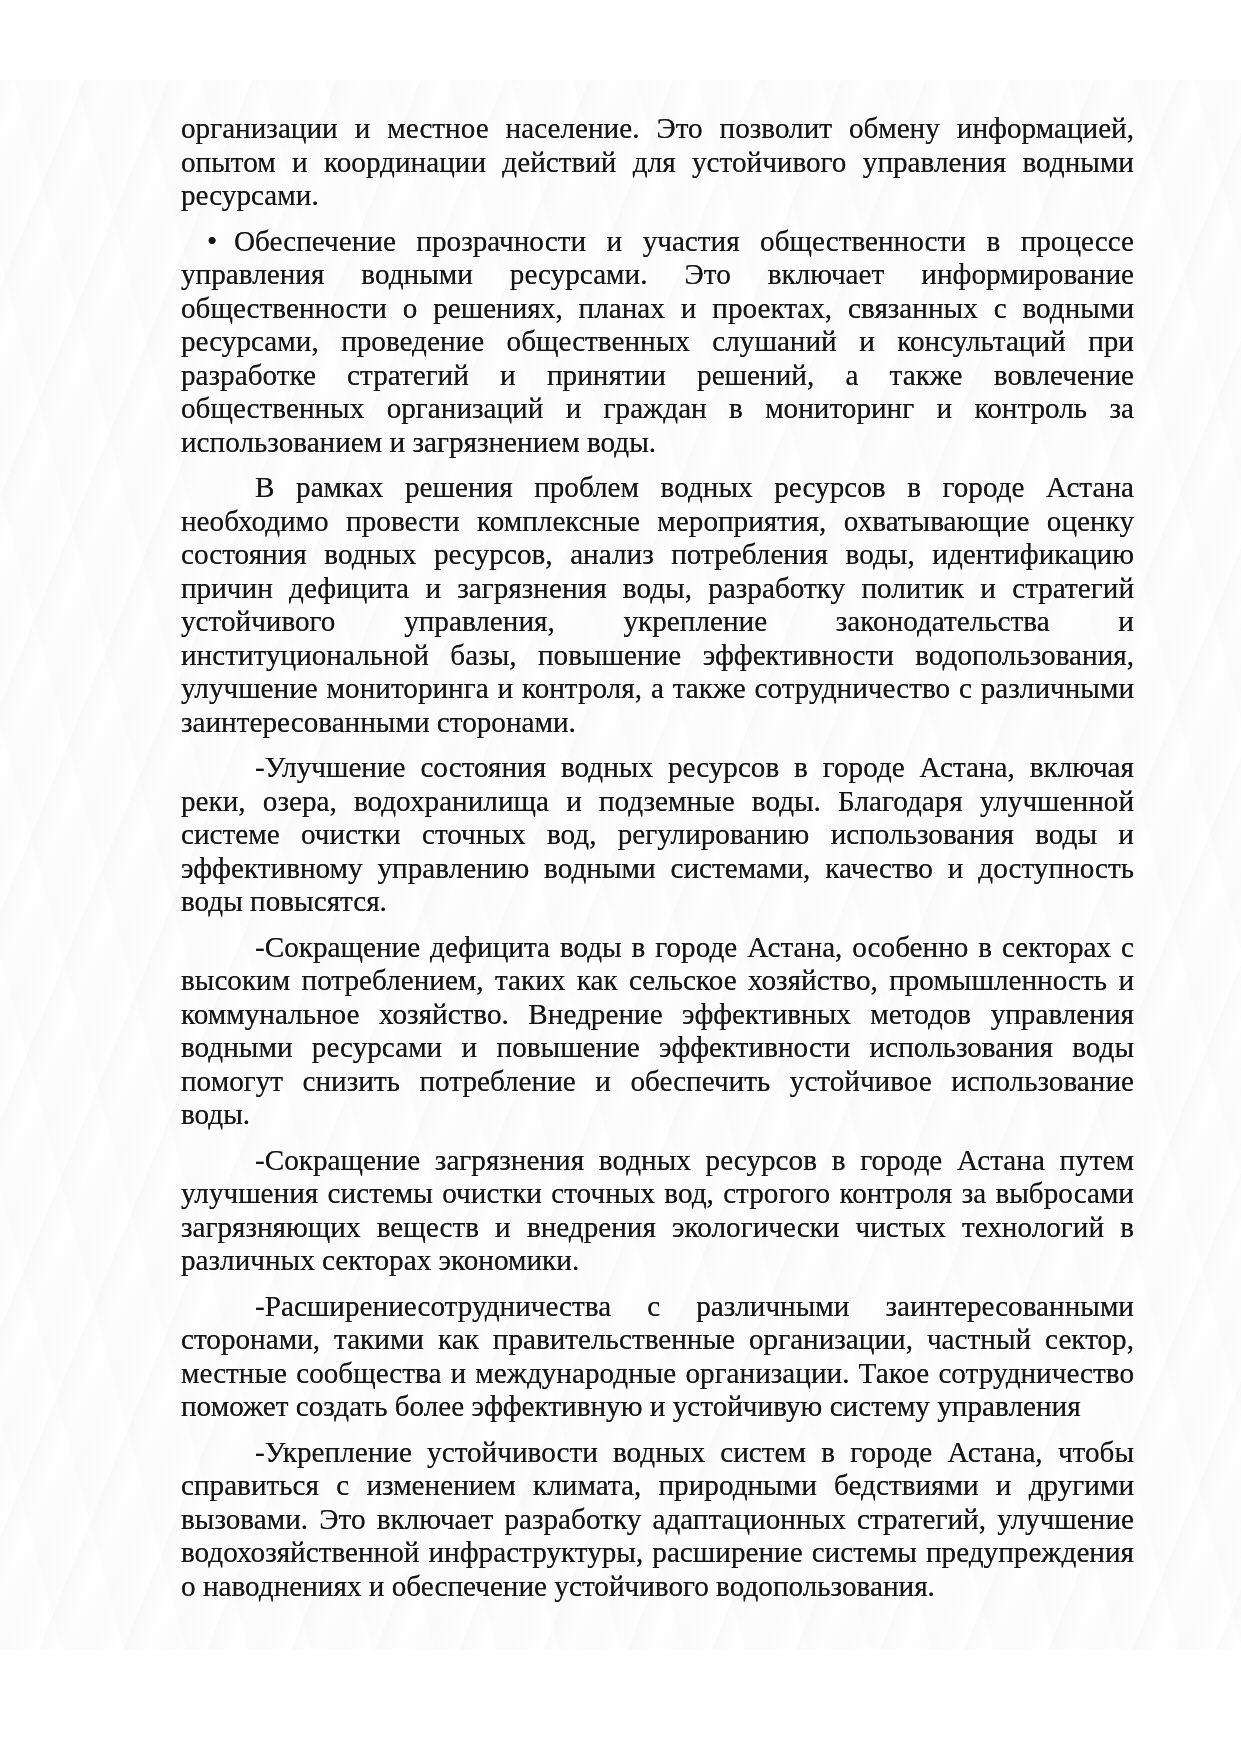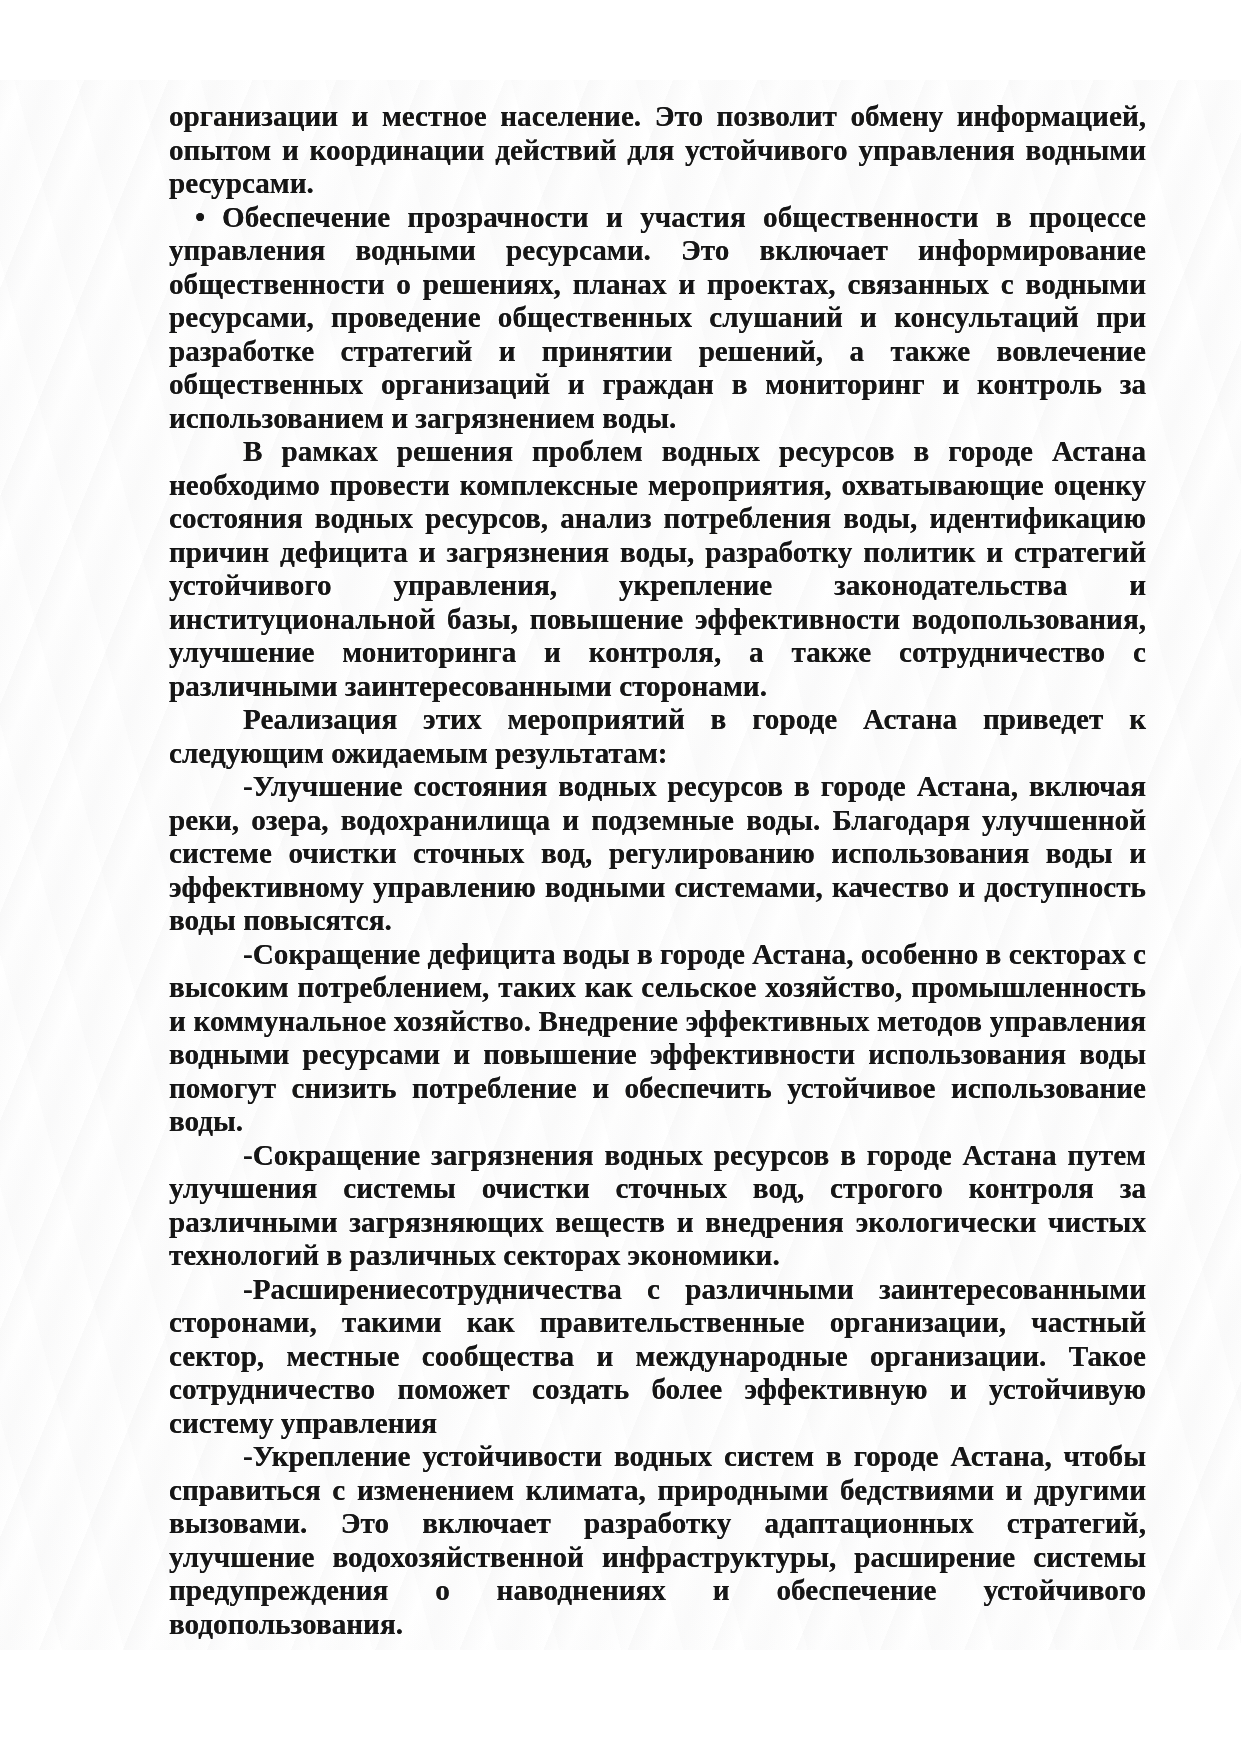--- a/index.html
+++ b/index.html
@@ -43,24 +43,23 @@
     top: 100px;
     width: 977px;
     color: #161616;
     font-size: 29.2px;
     line-height: 33.5px;
     text-align: justify;
     hyphens: none;
     text-shadow: 0 0 0.6px rgba(10,10,10,0.75);
   }
   .content p {
-    margin: 0;
+    margin: 12px;
     padding: 0;
     text-indent: 74px;
-    font-weight: bold;
   }
   .content p.continuation {
     text-indent: 0;
   }
   .content p.bullet {
     text-indent: 26px;
   }
   .bullet-marker {
     display: inline-block;
     width: 27px;
@@ -69,20 +68,19 @@
 </style>
 </head>
 <body>
 
 <div class="page">
   <div class="scan-texture"></div>
   <div class="content" style="color: rgb(22, 22, 22);">
       <p class="para continuation">организации и местное население. Это позволит обмену информацией, опытом и координации действий для устойчивого управления водными ресурсами.</p>
       <p class="para bullet"><span class="bullet-marker">•</span>Обеспечение прозрачности и участия общественности в процессе управления водными ресурсами. Это включает информирование общественности о решениях, планах и проектах, связанных с водными ресурсами, проведение общественных слушаний и консультаций при разработке стратегий и принятии решений, а также вовлечение общественных организаций и граждан в мониторинг и контроль за использованием и загрязнением воды.</p>
       <p class="para indent">В рамках решения проблем водных ресурсов в городе Астана необходимо провести комплексные мероприятия, охватывающие оценку состояния водных ресурсов, анализ потребления воды, идентификацию причин дефицита и загрязнения воды, разработку политик и стратегий устойчивого управления, укрепление законодательства и институциональной базы, повышение эффективности водопользования, улучшение мониторинга и контроля, а также сотрудничество с различными заинтересованными сторонами.</p>
-      <p class="para indent">Реализация этих мероприятий в городе Астана приведет к следующим ожидаемым результатам:</p>
       <p class="para indent">-Улучшение состояния водных ресурсов в городе Астана, включая реки, озера, водохранилища и подземные воды. Благодаря улучшенной системе очистки сточных вод, регулированию использования воды и эффективному управлению водными системами, качество и доступность воды повысятся.</p>
       <p class="para indent">-Сокращение дефицита воды в городе Астана, особенно в секторах с высоким потреблением, таких как сельское хозяйство, промышленность и коммунальное хозяйство. Внедрение эффективных методов управления водными ресурсами и повышение эффективности использования воды помогут снизить потребление и обеспечить устойчивое использование воды.</p>
-      <p class="para indent">-Сокращение загрязнения водных ресурсов в городе Астана путем улучшения системы очистки сточных вод, строгого контроля за различными загрязняющих веществ и внедрения экологически чистых технологий в различных секторах экономики.</p>
+      <p class="para indent">-Сокращение загрязнения водных ресурсов в городе Астана путем улучшения системы очистки сточных вод, строгого контроля за выбросами загрязняющих веществ и внедрения экологически чистых технологий в различных секторах экономики.</p>
       <p class="para indent">-Расширениесотрудничества с различными заинтересованными сторонами, такими как правительственные организации, частный сектор, местные сообщества и международные организации. Такое сотрудничество поможет создать более эффективную и устойчивую систему управления</p>
       <p class="para indent">-Укрепление устойчивости водных систем в городе Астана, чтобы справиться с изменением климата, природными бедствиями и другими вызовами. Это включает разработку адаптационных стратегий, улучшение водохозяйственной инфраструктуры, расширение системы предупреждения о наводнениях и обеспечение устойчивого водопользования.</p>
     </div>
 </div>
 
 </body></html>

